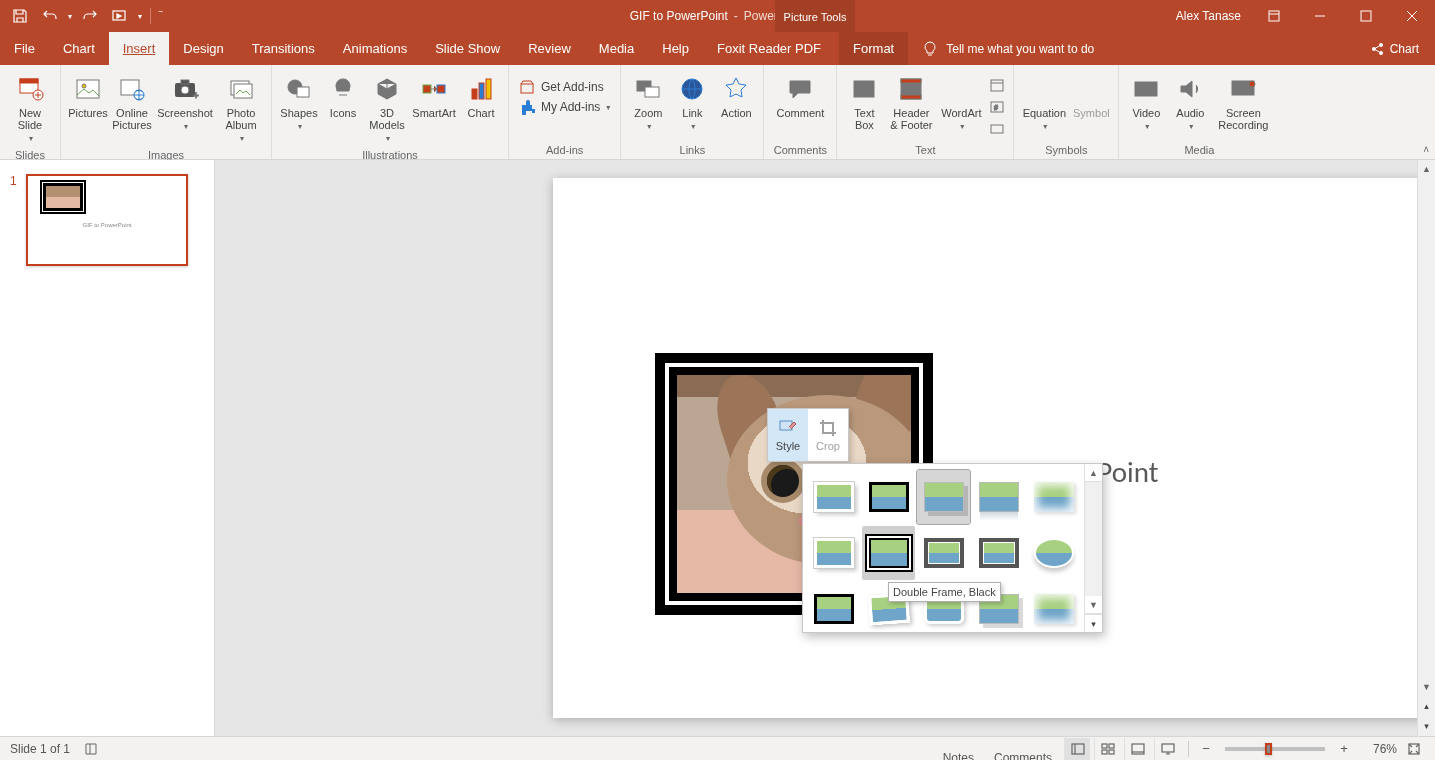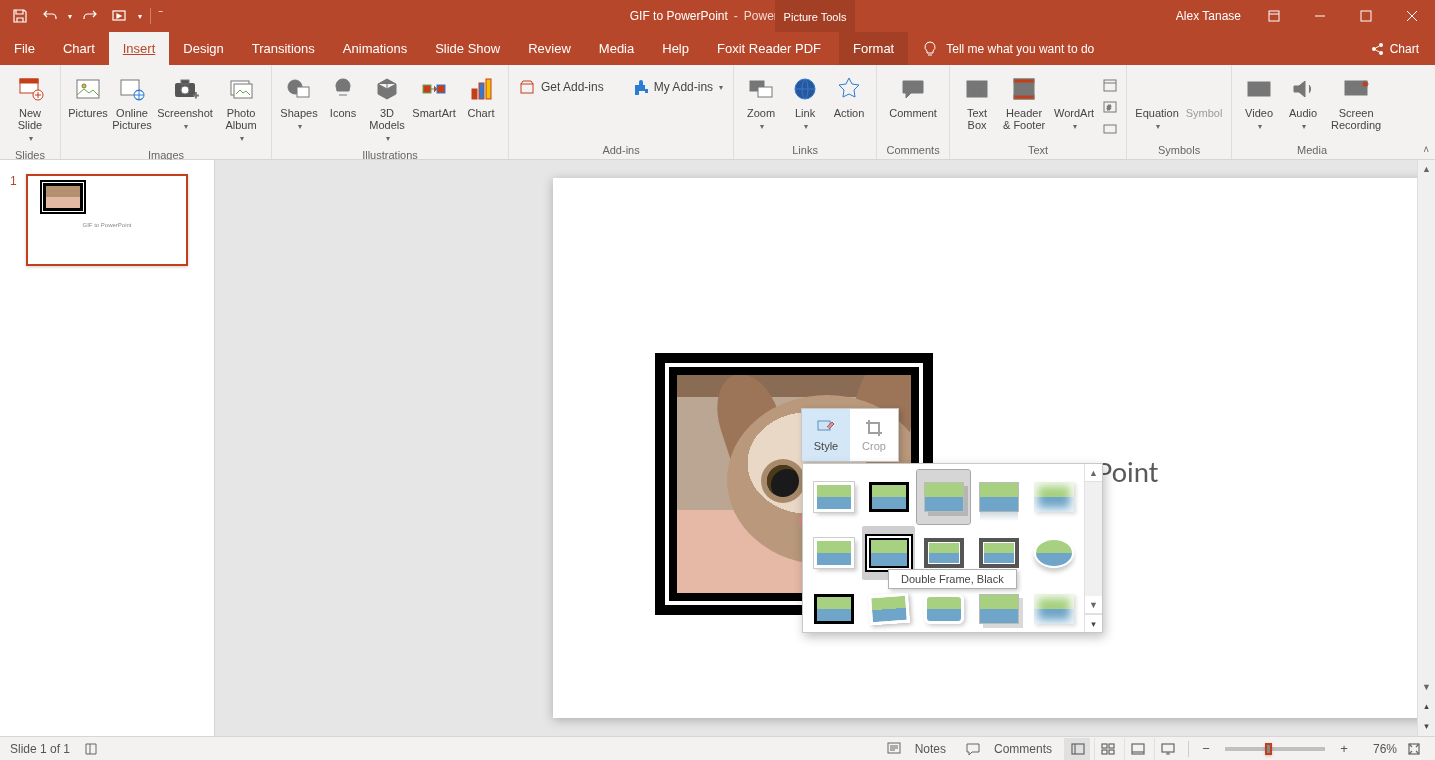--- a/index.html
+++ b/index.html
@@ -34,21 +34,21 @@
 .ribbon { height: 95px; background: #f3f2f1; border-bottom: 1px solid #d6d6d6; display: flex; position: relative; }
 .group { display: flex; flex-direction: column; border-right: 1px solid #e0dedc; padding: 2px 6px 0; }
 .group-body { flex: 1; display: flex; align-items: flex-start; gap: 2px; padding-top: 4px; }
 .group-label { text-align: center; font-size: 11px; color: #666; padding: 2px 0 3px; }
 .rbtn { display: flex; flex-direction: column; align-items: center; justify-content: flex-start; width: 48px; text-align: center; gap: 2px; padding: 2px 0; border-radius: 2px; }
 .rbtn.narrow { width: 42px; }
 .rbtn.wide { width: 60px; }
 .rbtn .icon-box { height: 32px; display: flex; align-items: center; justify-content: center; }
 .rbtn .lbl { font-size: 11px; line-height: 12px; color: #444; display: flex; flex-direction: column; align-items: center; }
 .rbtn .lbl .arrow:after { content: "▾"; font-size: 8px; color: #666; margin-left: 2px; }
-.addins-col { display: flex; gap: 20px; padding-top: 6px; }
+.addins-col { display: flex; flex-direction: column; gap: 0; padding-top: 6px; }
 .addin-row { display: flex; align-items: center; gap: 6px; font-size: 12px; color: #444; padding: 2px 4px; }
 .addin-row svg { width: 16px; height: 16px; }
 .text-small-col { display: flex; flex-direction: column; gap: 2px; padding-top: 4px; }
 .tiny-btn { width: 20px; height: 20px; display: flex; align-items: center; justify-content: center; }
 .tiny-btn svg { width: 14px; height: 14px; }
 .collapse-arrow { position: absolute; right: 6px; bottom: 4px; font-size: 10px; color: #666; }
 
 
 .workspace { position: absolute; top: 160px; bottom: 24px; left: 0; right: 0; display: flex; background: #e6e6e6; }
 .thumb-panel { width: 215px; background: #fff; border-right: 1px solid #d6d6d6; padding: 14px 10px; }
@@ -69,21 +69,21 @@
 .kitten { position: absolute; left: 30px; top: -10px; width: 340px; height: 210px; }
 .kitten .ear { position: absolute; width: 60px; height: 80px; background: #9c7458; border-radius: 50% 50% 0 0 / 60% 60% 0 0; }
 .kitten .ear.l { left: 10px; top: 8px; transform: rotate(-18deg); }
 .kitten .ear.r { left: 150px; top: -8px; transform: rotate(12deg); }
 .kitten .head { position: absolute; left: 20px; top: 30px; width: 200px; height: 170px; background: radial-gradient(ellipse at 40% 40%, #ead8c6 0 35%, #b9987b 35% 70%, #6a4e38 70% 100%); border-radius: 50%; }
 .kitten .eye { position: absolute; width: 32px; height: 32px; background: #1a1a1a; border-radius: 50%; box-shadow: inset 4px 4px 0 #4a3a1a, 0 0 0 6px #a78a6a; }
 .kitten .eye.l { left: 60px; top: 100px; }
 .kitten .nose { position: absolute; left: 92px; top: 150px; width: 16px; height: 12px; background: #d98a8a; border-radius: 40%; }
 
 
-.mini-toolbar { position: absolute; left: 586px; top: 248px; width: 98px; height: 54px; background: #fff; border: 1px solid #c8c8c8; box-shadow: 2px 2px 6px rgba(0,0,0,.2); display: flex; }
+.mini-toolbar { position: absolute; left: 552px; top: 248px; width: 82px; height: 54px; background: #fff; border: 1px solid #c8c8c8; box-shadow: 2px 2px 6px rgba(0,0,0,.2); display: flex; }
 .mini-item { flex: 1; display: flex; flex-direction: column; align-items: center; justify-content: center; gap: 2px; font-size: 11px; }
 .mini-item.active { background: #d4e7f7; }
 .mini-item.disabled { color: #a0a0a0; }
 .mini-item svg { width: 20px; height: 20px; }
 
 
 .style-gallery { position: absolute; left: 587px; top: 303px; width: 301px; height: 170px; background: #fff; border: 1px solid #c8c8c8; box-shadow: 2px 4px 10px rgba(0,0,0,.25); display: flex; }
 .style-grid { flex: 1; display: grid; grid-template-columns: repeat(5, 1fr); grid-auto-rows: 54px; gap: 2px; padding: 6px 4px; overflow: hidden; }
 .style-cell { display: flex; align-items: center; justify-content: center; border-radius: 2px; position: relative; }
 .style-cell.hover { background: #cfcfcf; }
@@ -97,34 +97,34 @@
 .style-thumb.refl:after { content:""; position:absolute; left:0; right:0; top:100%; height:10px; background: linear-gradient(rgba(150,170,180,.5), transparent); }
 .style-thumb.oval { border-radius: 50%; border: 2px solid #fff; box-shadow: 0 4px 4px rgba(0,0,0,.2); }
 .style-thumb.soft { border: none; box-shadow: 0 0 8px 4px rgba(255,255,255,.9) inset, 2px 2px 4px rgba(0,0,0,.15); }
 .style-thumb.roundwhite { border: 3px solid #fff; border-radius: 6px; box-shadow: 2px 2px 4px rgba(0,0,0,.2); }
 .style-thumb.tilt { transform: rotate(-4deg); border: 3px solid #fff; box-shadow: 2px 2px 4px rgba(0,0,0,.25); }
 .gallery-scroll { width: 18px; border-left: 1px solid #e0e0e0; display: flex; flex-direction: column; }
 .gs-btn { height: 18px; display: flex; align-items: center; justify-content: center; font-size: 9px; color: #666; border-bottom: 1px solid #e0e0e0; }
 .gs-track { flex: 1; background: #f0f0f0; }
 .gs-more { height: 18px; display: flex; align-items: center; justify-content: center; font-size: 9px; border-top: 1px solid #e0e0e0; }
 
-.tooltip { position: absolute; left: 673px; top: 409px; background: #fff; border: 1px solid #b0b0b0; padding: 3px 12px; font-size: 11px; box-shadow: 2px 2px 4px rgba(0,0,0,.2); z-index: 20; }
+.tooltip { position: absolute; left: 673px; top: 422px; background: #fff; border: 1px solid #b0b0b0; padding: 3px 4px; font-size: 11px; box-shadow: 2px 2px 4px rgba(0,0,0,.2); z-index: 20; }
 
 
 .vscroll { position: absolute; right: 0; top: 0; bottom: 0; width: 18px; background: #f0f0f0; border-left: 1px solid #ddd; display: flex; flex-direction: column; }
 .vscroll .sbtn { height: 18px; display:flex; align-items:center; justify-content:center; font-size:9px; color:#666; }
 .vscroll .strack { flex:1; }
 .vscroll .nav { height: 40px; display:flex; flex-direction:column; }
 .vscroll .nav div { flex:1; display:flex; align-items:center; justify-content:center; font-size:9px; }
 
 
 .status-bar { position: absolute; left:0; right:0; bottom:0; height:24px; background:#f3f2f1; border-top:1px solid #d6d6d6; display:flex; align-items:center; font-size:12px; color:#555; }
 .status-left { display:flex; align-items:center; gap:14px; padding:0 10px; }
 .status-right { margin-left:auto; display:flex; align-items:center; gap:4px; padding:0 8px; }
-.sbtn2 { padding:0 8px; display:flex; align-items:center; gap:14px; height:24px; }
+.sbtn2 { padding:0 8px; display:flex; align-items:center; gap:14px; height:24px;flex-direction:column; }
 .sbtn2 svg { width:14px; height:14px; fill:#666; }
 .view-btn { width:26px; height:22px; display:flex; align-items:center; justify-content:center; border-left:1px solid #e0e0e0; }
 .view-btn.active { background:#e0e0e0; }
 .view-btn svg { width:14px; height:14px; fill:none; stroke:#666; stroke-width:1.2; }
 .zoom-slider { width:100px; height:4px; background:#c0c0c0; position:relative; margin:0 6px; }
 .zoom-slider .thumb { position:absolute; left:40%; top:-4px; width:7px; height:12px; background:#888; }
 .zoom-pct { width:40px; text-align:right; }
 .zoom-btn { width:18px; text-align:center; font-size:13px; color:#555; }
 
 

